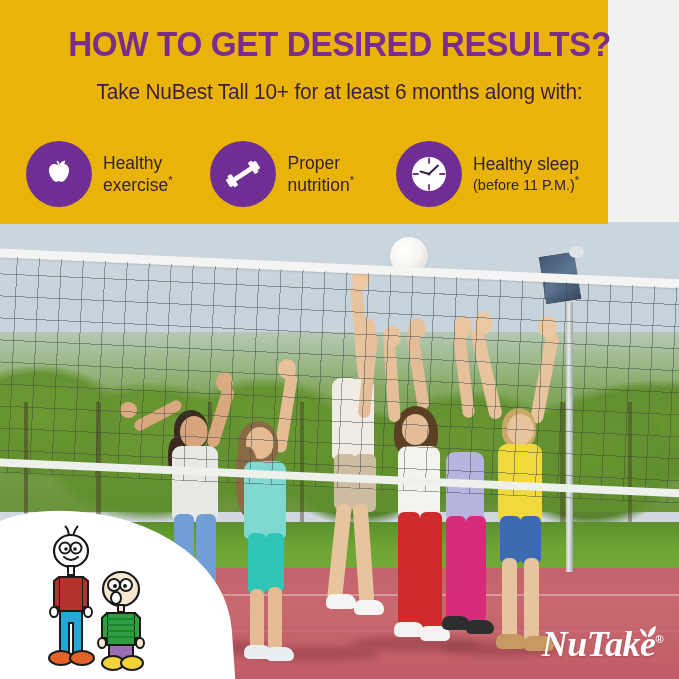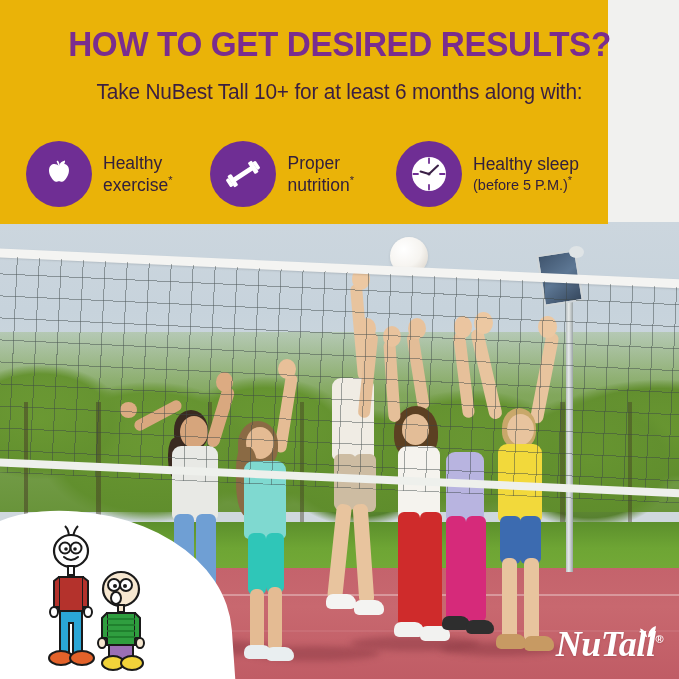--- a/index.html
+++ b/index.html
@@ -313,21 +313,21 @@
             <g stroke="#3b2147" stroke-width="2.1" stroke-linecap="round">
               <line x1="23" y1="23" x2="14.6" y2="20.5"></line>
               <line x1="23" y1="23" x2="32" y2="14.6"></line>
             </g>
             <circle cx="23" cy="23" r="1.5" fill="#3b2147"></circle>
           </svg>
         </div>
         <div class="badge-text">
           <div class="badge-line1">Healthy sleep</div>
           <div class="badge-sub">
-            <span>(before 5 P.M.)</span><span class="ast">*</span>
+            <span>(before 11 P.M.)</span><span class="ast">*</span>
           </div>
         </div>
       </div>
 
     </div>
   </div>
 
   <div class="photo">
 
     <div class="sky"></div>
@@ -486,19 +486,19 @@
       <path d="M17 50 l-5 5 v20 h5" fill="#2f9e3f" stroke="#1a1a1a" stroke-width="2"></path>
       <path d="M45 50 l5 5 v20 h-5" fill="#2f9e3f" stroke="#1a1a1a" stroke-width="2"></path>
       <ellipse cx="12" cy="80" rx="4" ry="5" fill="#f6e7d0" stroke="#1a1a1a" stroke-width="2"></ellipse>
       <ellipse cx="50" cy="80" rx="4" ry="5" fill="#f6e7d0" stroke="#1a1a1a" stroke-width="2"></ellipse>
       <path d="M19 82 h24 v14 h-24 z" fill="#9b6fb5" stroke="#1a1a1a" stroke-width="2"></path>
       <ellipse cx="23" cy="100" rx="11" ry="7" fill="#f2d33a" stroke="#1a1a1a" stroke-width="2"></ellipse>
       <ellipse cx="42" cy="100" rx="11" ry="7" fill="#f2d33a" stroke="#1a1a1a" stroke-width="2"></ellipse>
     </svg>
   </div>
 
-  <div class="logo"><span>Nu</span><span>Tall</span><span class="reg">®</span></div>
+  <div class="logo"><span>Nu</span><span>Take</span><span class="reg">®</span></div>
   <svg class="leaf-accent" viewBox="0 0 20 16">
     <path d="M10 14 C10 8 13 3 19 1 C19 8 15 13 10 14 Z" fill="#ffffff"></path>
     <path d="M9 14 C8 9 5 5 1 4 C2 10 5 13 9 14 Z" fill="#ffffff"></path>
   </svg>
 
 </div>
 
 </body></html>

